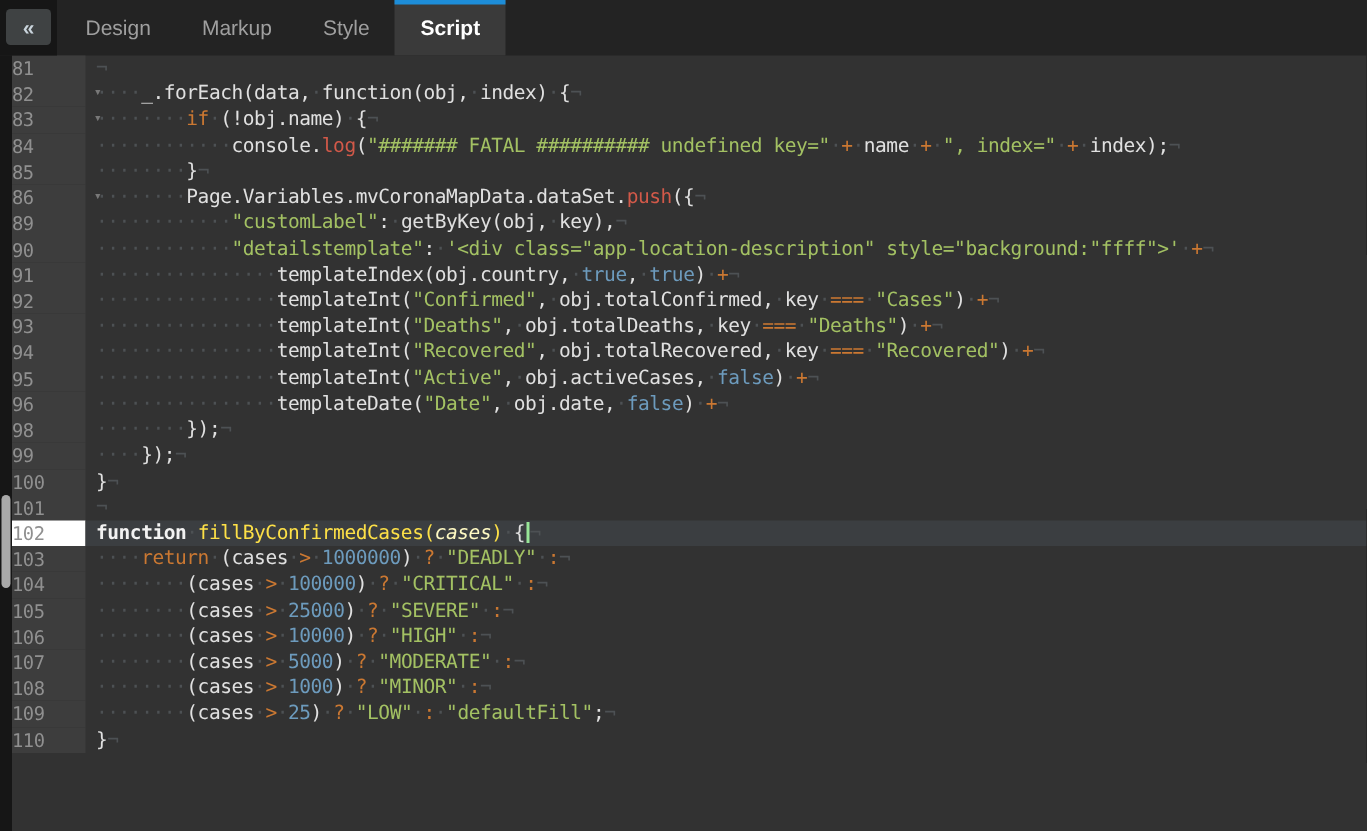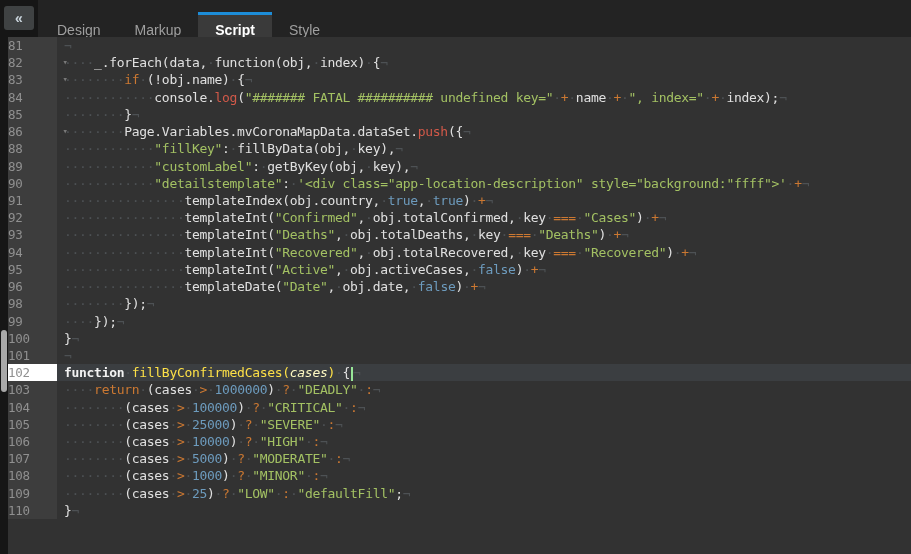--- a/index.html
+++ b/index.html
@@ -5,21 +5,21 @@
   * { margin:0; padding:0; box-sizing:border-box; }
   html,body { width:911px; height:554px; overflow:hidden; background:#232323;
               font-family:"Liberation Sans", sans-serif; }
 
   
   .titlebar { display:flex; height:37px; background:#232323; }
   .collapse-zone { width:38px; height:37px; background:#161616; position:relative; flex:none; }
   .collapse-btn { position:absolute; left:4px; top:6px; width:30px; height:24px;
                   background:#3f4243; border:none; border-radius:3px; cursor:pointer;
                   color:#c9d4dc; font-size:14px; font-weight:bold; line-height:22px; }
-  .tabs { display:flex; margin-left:2px;margin-top:12px; }
+  .tabs { display:flex; margin-left:2px; }
   .tab { height:37px; line-height:37px; padding:0 17px; font-size:14px; color:#9f9f9f;
          cursor:pointer; }
   .tab.active { background:#3a3a3a; color:#ffffff; font-weight:bold;
                 border-top:3px solid #1d8dd8; line-height:31px; }
 
   
   .main { display:flex; height:517px; }
   .left-scroll { width:8px; background:#161616; position:relative; flex:none; }
   .left-scroll .thumb { position:absolute; left:1px; top:293px; width:6px; height:62px;
                         background:#a9a9a9; border-radius:3px; cursor:pointer; }
@@ -53,37 +53,36 @@
 
 <div class="titlebar">
   <div class="collapse-zone">
     <button class="collapse-btn">
       <span>«</span>
     </button>
   </div>
   <nav class="tabs">
     <div class="tab">Design</div>
     <div class="tab">Markup</div>
+    <div class="tab">Style</div>
     <div class="tab active">Script</div>
-    <div class="tab">Style</div>
   </nav>
 </div>
 
 <div class="main">
   <div class="left-scroll">
     <div class="thumb"></div>
   </div>
   <div id="editor">
       <div class="row"><div class="gut"><span class="num">81</span><span class="fold"></span></div><div class="code"><span class="eol">¬</span></div></div>
       <div class="row"><div class="gut"><span class="num">82</span><span class="fold">▾</span></div><div class="code"><span class="tk-w">····</span><span class="tk-p">_.forEach(data,</span><span class="tk-w">·</span><span class="tk-p">function(obj,</span><span class="tk-w">·</span><span class="tk-p">index)</span><span class="tk-w">·</span><span class="tk-p">{</span><span class="eol">¬</span></div></div>
       <div class="row"><div class="gut"><span class="num">83</span><span class="fold">▾</span></div><div class="code"><span class="tk-w">········</span><span class="tk-k">if</span><span class="tk-w">·</span><span class="tk-p">(!obj.name)</span><span class="tk-w">·</span><span class="tk-p">{</span><span class="eol">¬</span></div></div>
       <div class="row"><div class="gut"><span class="num">84</span><span class="fold"></span></div><div class="code"><span class="tk-w">············</span><span class="tk-p">console.</span><span class="tk-r">log</span><span class="tk-p">(</span><span class="tk-s">"####### FATAL ########## undefined key="</span><span class="tk-w">·</span><span class="tk-k">+</span><span class="tk-w">·</span><span class="tk-p">name</span><span class="tk-w">·</span><span class="tk-k">+</span><span class="tk-w">·</span><span class="tk-s">", index="</span><span class="tk-w">·</span><span class="tk-k">+</span><span class="tk-w">·</span><span class="tk-p">index);</span><span class="eol">¬</span></div></div>
       <div class="row"><div class="gut"><span class="num">85</span><span class="fold"></span></div><div class="code"><span class="tk-w">········</span><span class="tk-p">}</span><span class="eol">¬</span></div></div>
       <div class="row"><div class="gut"><span class="num">86</span><span class="fold">▾</span></div><div class="code"><span class="tk-w">········</span><span class="tk-p">Page.Variables.mvCoronaMapData.dataSet.</span><span class="tk-r">push</span><span class="tk-p">({</span><span class="eol">¬</span></div></div>
-      <div class="row"><div class="gut"><span class="num">88</span><span class="fold"></span></div><div class="code"><span class="tk-w">············</span><span class="tk-s">"fillKey"</span><span class="tk-p">:</span><span class="tk-w">·</span><span class="tk-p">fillByData(obj,</span><span class="tk-w">·</span><span class="tk-p">key),</span><span class="eol">¬</span></div></div>
       <div class="row"><div class="gut"><span class="num">89</span><span class="fold"></span></div><div class="code"><span class="tk-w">············</span><span class="tk-s">"customLabel"</span><span class="tk-p">:</span><span class="tk-w">·</span><span class="tk-p">getByKey(obj,</span><span class="tk-w">·</span><span class="tk-p">key),</span><span class="eol">¬</span></div></div>
       <div class="row"><div class="gut"><span class="num">90</span><span class="fold"></span></div><div class="code"><span class="tk-w">············</span><span class="tk-s">"detailstemplate"</span><span class="tk-p">:</span><span class="tk-w">·</span><span class="tk-s">'&lt;div class="app-location-description" style="background:"ffff"&gt;'</span><span class="tk-w">·</span><span class="tk-k">+</span><span class="eol">¬</span></div></div>
       <div class="row"><div class="gut"><span class="num">91</span><span class="fold"></span></div><div class="code"><span class="tk-w">················</span><span class="tk-p">templateIndex(obj.country,</span><span class="tk-w">·</span><span class="tk-b">true</span><span class="tk-p">,</span><span class="tk-w">·</span><span class="tk-b">true</span><span class="tk-p">)</span><span class="tk-w">·</span><span class="tk-k">+</span><span class="eol">¬</span></div></div>
       <div class="row"><div class="gut"><span class="num">92</span><span class="fold"></span></div><div class="code"><span class="tk-w">················</span><span class="tk-p">templateInt(</span><span class="tk-s">"Confirmed"</span><span class="tk-p">,</span><span class="tk-w">·</span><span class="tk-p">obj.totalConfirmed,</span><span class="tk-w">·</span><span class="tk-p">key</span><span class="tk-w">·</span><span class="tk-k">===</span><span class="tk-w">·</span><span class="tk-s">"Cases"</span><span class="tk-p">)</span><span class="tk-w">·</span><span class="tk-k">+</span><span class="eol">¬</span></div></div>
       <div class="row"><div class="gut"><span class="num">93</span><span class="fold"></span></div><div class="code"><span class="tk-w">················</span><span class="tk-p">templateInt(</span><span class="tk-s">"Deaths"</span><span class="tk-p">,</span><span class="tk-w">·</span><span class="tk-p">obj.totalDeaths,</span><span class="tk-w">·</span><span class="tk-p">key</span><span class="tk-w">·</span><span class="tk-k">===</span><span class="tk-w">·</span><span class="tk-s">"Deaths"</span><span class="tk-p">)</span><span class="tk-w">·</span><span class="tk-k">+</span><span class="eol">¬</span></div></div>
       <div class="row"><div class="gut"><span class="num">94</span><span class="fold"></span></div><div class="code"><span class="tk-w">················</span><span class="tk-p">templateInt(</span><span class="tk-s">"Recovered"</span><span class="tk-p">,</span><span class="tk-w">·</span><span class="tk-p">obj.totalRecovered,</span><span class="tk-w">·</span><span class="tk-p">key</span><span class="tk-w">·</span><span class="tk-k">===</span><span class="tk-w">·</span><span class="tk-s">"Recovered"</span><span class="tk-p">)</span><span class="tk-w">·</span><span class="tk-k">+</span><span class="eol">¬</span></div></div>
       <div class="row"><div class="gut"><span class="num">95</span><span class="fold"></span></div><div class="code"><span class="tk-w">················</span><span class="tk-p">templateInt(</span><span class="tk-s">"Active"</span><span class="tk-p">,</span><span class="tk-w">·</span><span class="tk-p">obj.activeCases,</span><span class="tk-w">·</span><span class="tk-b">false</span><span class="tk-p">)</span><span class="tk-w">·</span><span class="tk-k">+</span><span class="eol">¬</span></div></div>
       <div class="row"><div class="gut"><span class="num">96</span><span class="fold"></span></div><div class="code"><span class="tk-w">················</span><span class="tk-p">templateDate(</span><span class="tk-s">"Date"</span><span class="tk-p">,</span><span class="tk-w">·</span><span class="tk-p">obj.date,</span><span class="tk-w">·</span><span class="tk-b">false</span><span class="tk-p">)</span><span class="tk-w">·</span><span class="tk-k">+</span><span class="eol">¬</span></div></div>
       <div class="row"><div class="gut"><span class="num">98</span><span class="fold"></span></div><div class="code"><span class="tk-w">········</span><span class="tk-p">});</span><span class="eol">¬</span></div></div>
       <div class="row"><div class="gut"><span class="num">99</span><span class="fold"></span></div><div class="code"><span class="tk-w">····</span><span class="tk-p">});</span><span class="eol">¬</span></div></div>

